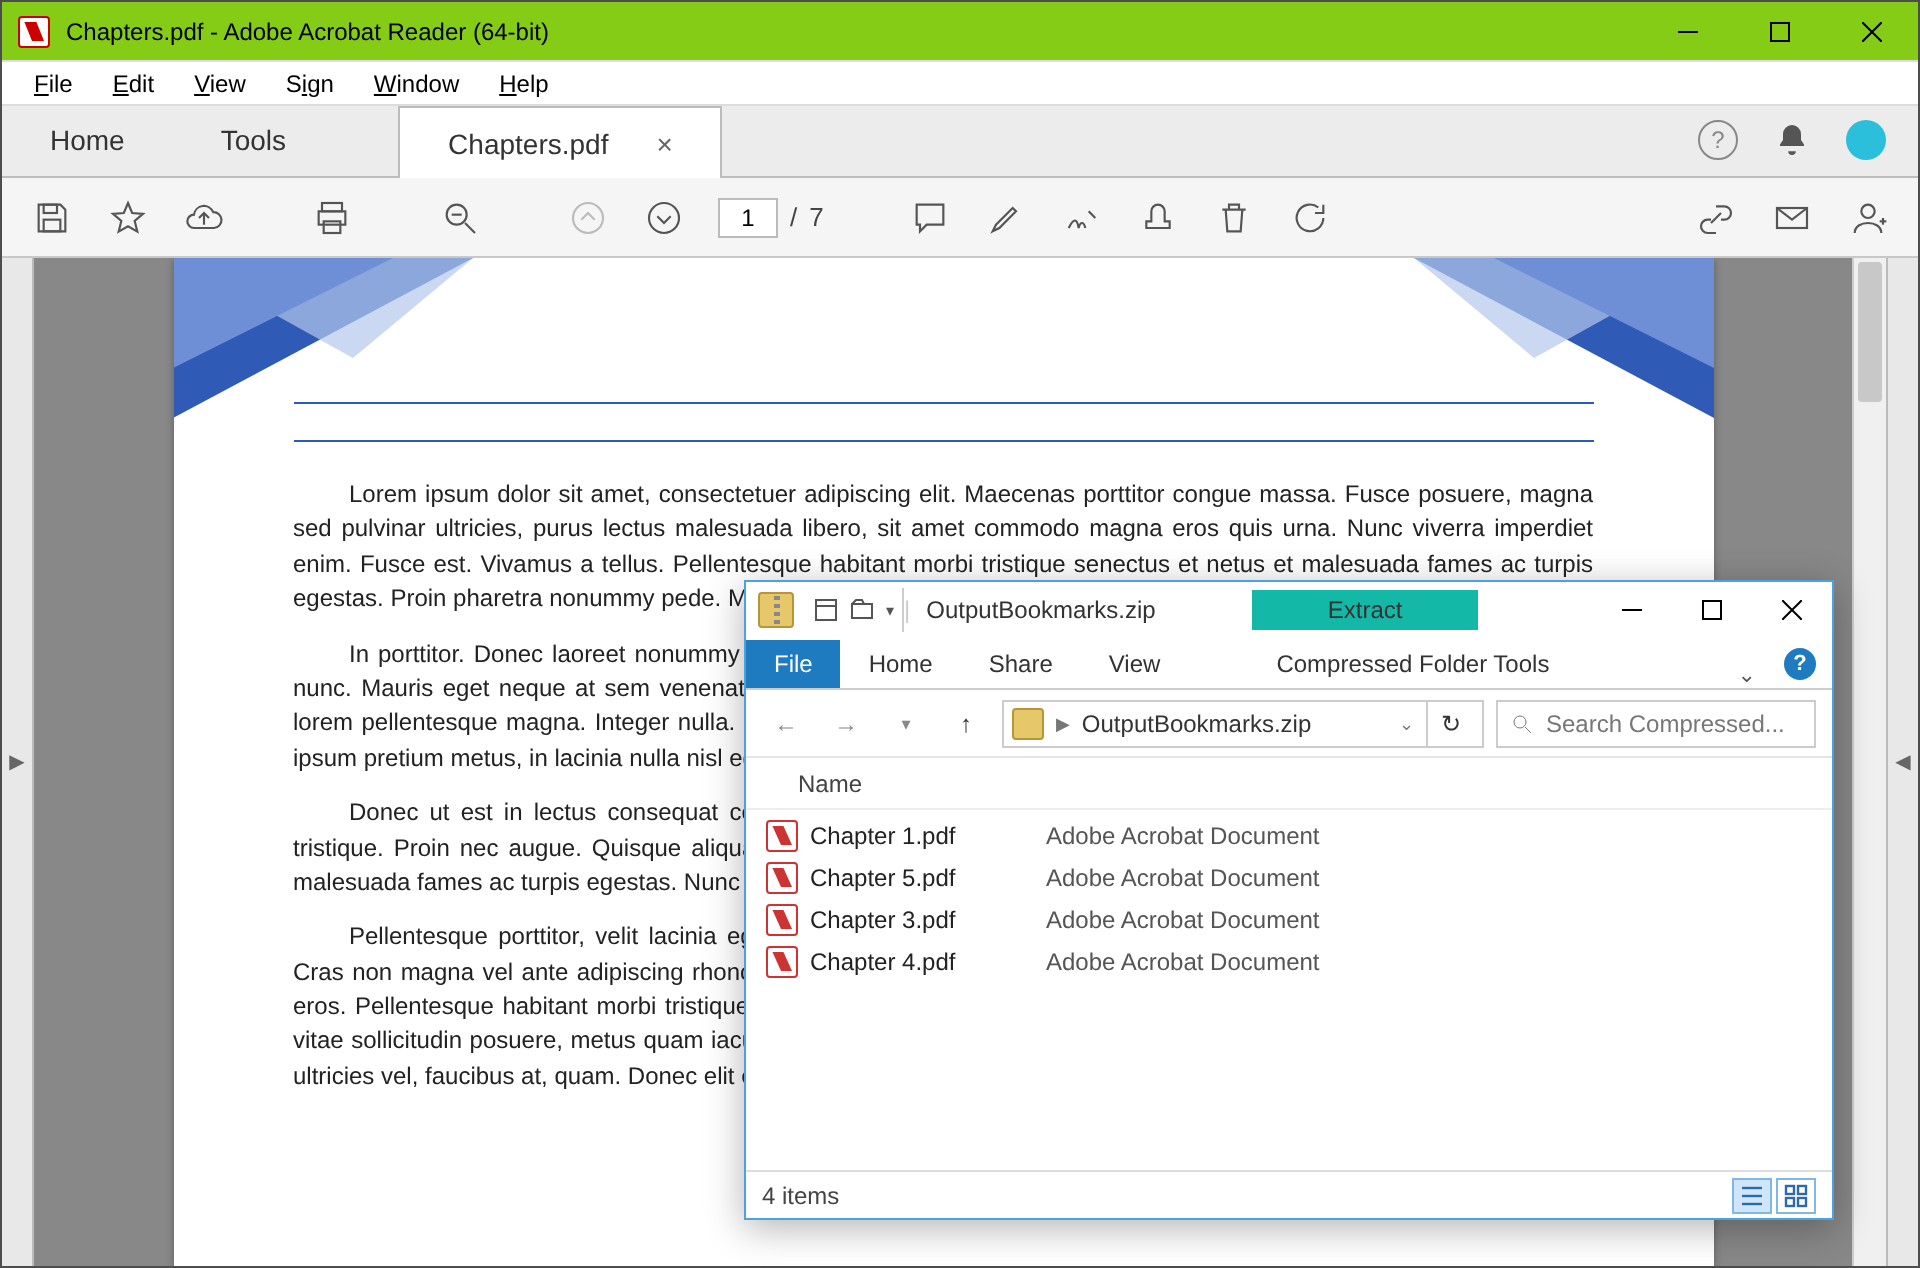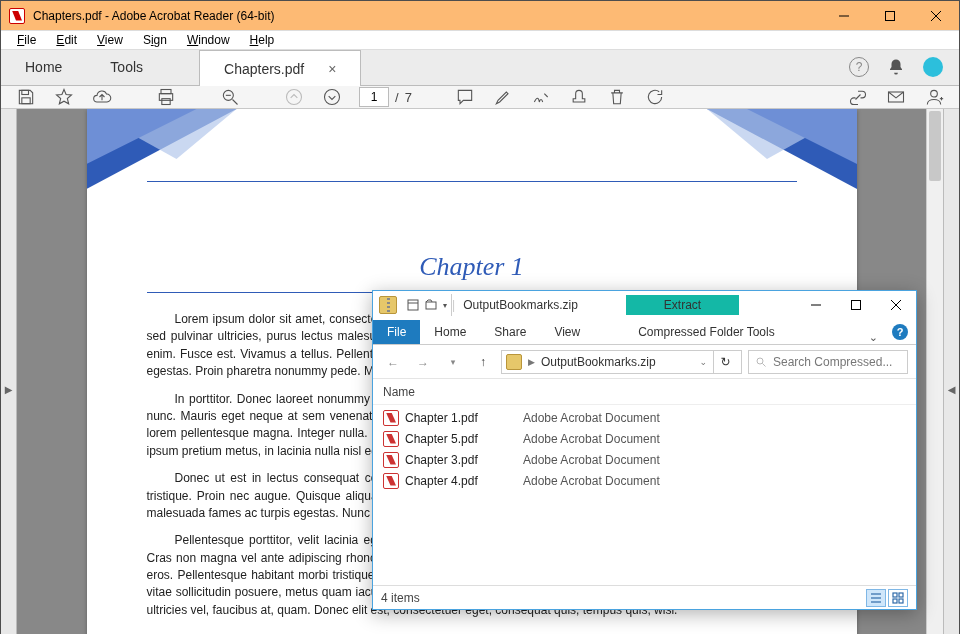--- a/index.html
+++ b/index.html
@@ -1,20 +1,20 @@
 <!DOCTYPE html>
 <html><head>
 <meta charset="utf-8">
 <style>
   * { box-sizing: border-box; margin: 0; padding: 0; font-family: "Segoe UI", Tahoma, sans-serif; }
   body { background: #fff; width: 960px; height: 634px; overflow: hidden; position: relative; }
 
   
   .acro-window { position: absolute; inset: 0; border: 1px solid #4d4d4d; background: #f5f5f5; display: flex; flex-direction: column; }
-  .acro-titlebar { height: 30px; background: #fdba74; display: flex; align-items: center; padding-left: 8px; border-bottom: 1px solid #ddd; }
+  .acro-titlebar { height: 30px; background: #84cc16; display: flex; align-items: center; padding-left: 8px; border-bottom: 1px solid #ddd; }
   .acro-icon { width: 16px; height: 16px; background: #fff; border: 1px solid #c00; border-radius: 2px; position: relative; margin-right: 8px; }
   .acro-icon::before { content: ""; position: absolute; inset: 2px; background: #c00; clip-path: polygon(0 0,60% 0,100% 100%,40% 100%); }
   .acro-title { font-size: 12px; color: #000; }
   .winbtns { margin-left: auto; display: flex; }
   .winbtn { width: 46px; height: 30px; display: flex; align-items: center; justify-content: center; font-size: 12px; color: #000; }
   .winbtn svg { width: 10px; height: 10px; stroke:#000; stroke-width:1; fill:none; }
 
   .acro-menubar { height: 22px; background: #fff; display: flex; align-items: center; padding-left: 8px; gap: 4px; border-bottom: 1px solid #ddd; font-size: 12px; }
   .acro-menubar span { padding: 2px 8px; }
   .acro-menubar span u { text-decoration: underline; }
@@ -83,21 +83,21 @@
   .navbtn.enabled{color:#333}
   .addrbox{flex:1;height:24px;border:1px solid #ccc;display:flex;align-items:center;padding:0 4px;gap:6px}
   .addrbox .zipico{width:16px;height:16px}
   .addrbox .crumb{color:#333}
   .addrbox .sep{color:#777;font-size:9px}
   .addrbox .spacer{flex:1}
   .refresh{width:24px;height:24px;display:flex;align-items:center;justify-content:center;color:#333;border-left:1px solid #ccc}
   .searchbox{width:160px;height:24px;border:1px solid #ccc;display:flex;align-items:center;padding:0 6px;gap:6px;color:#777}
 
   .ex-body{flex:1;display:flex;flex-direction:column}
-  .ex-cols{display:flex;height:26px;align-items:center;border-bottom:1px solid #eee;color:#444;padding-left:10px}
+  .ex-cols{display:flex;height:26px;align-items:center;border-bottom:1px solid #eee;color:#444;padding-left:26px}
   .col-name{width:140px} .col-type{flex:1}
   .ex-list{flex:1;padding:2px 0}
   .row{display:flex;align-items:center;height:21px;padding-left:10px}
   .row .pico{width:16px;height:16px;margin-right:6px;background:#fff;border:1px solid #c33;border-radius:2px;position:relative}
   .row .pico::before{content:"";position:absolute;inset:2px;background:#c33;clip-path:polygon(0 0,55% 0,100% 100%,45% 100%)}
   .row .fname{width:118px;color:#222}
   .row .ftype{color:#555}
 
   .ex-status{height:24px;border-top:1px solid #ddd;display:flex;align-items:center;padding:0 8px;color:#444}
   .ex-status .viewbtns{margin-left:auto;display:flex;gap:2px}
@@ -273,21 +273,20 @@
             <div class="tri1"></div>
             <div class="tri3"></div>
             <div class="tri2"></div>
           </div>
         <div class="corner tr">
             <div class="tri1"></div>
             <div class="tri3"></div>
             <div class="tri2"></div>
           </div>
         <div class="rule" style="margin-top:72px"></div>
-        <h1>Chapter 1</h1>
         <div class="rule"></div>
         <p>Lorem ipsum dolor sit amet, consectetuer adipiscing elit. Maecenas porttitor congue massa. Fusce posuere, magna sed pulvinar ultricies, purus lectus malesuada libero, sit amet commodo magna eros quis urna. Nunc viverra imperdiet enim. Fusce est. Vivamus a tellus. Pellentesque habitant morbi tristique senectus et netus et malesuada fames ac turpis egestas. Proin pharetra nonummy pede. Mauris et orci. Aenean nec lorem.</p>
         <p>In porttitor. Donec laoreet nonummy augue. Suspendisse dui purus, scelerisque at, vulputate vitae, pretium mattis, nunc. Mauris eget neque at sem venenatis eleifend. Ut nonummy. Fusce aliquet pede non pede. Suspendisse dapibus lorem pellentesque magna. Integer nulla. Donec blandit feugiat ligula. Donec hendrerit, felis et imperdiet euismod, purus ipsum pretium metus, in lacinia nulla nisl eget sapien.</p>
         <p>Donec ut est in lectus consequat consequat. Etiam eget dui. Aliquam erat volutpat. Sed at lorem in nunc porta tristique. Proin nec augue. Quisque aliquam tempor magna. Pellentesque habitant morbi tristique senectus et netus et malesuada fames ac turpis egestas. Nunc ac magna. Maecenas odio dolor, vulputate vel, auctor ac, accumsan id, felis.</p>
         <p>Pellentesque porttitor, velit lacinia egestas auctor, diam eros tempus arcu, nec vulputate augue magna vel risus. Cras non magna vel ante adipiscing rhoncus. Vivamus a mi. Morbi neque. Aliquam erat volutpat. Integer ultrices lobortis eros. Pellentesque habitant morbi tristique senectus et netus et malesuada fames ac turpis egestas. Proin semper, ante vitae sollicitudin posuere, metus quam iaculis nibh, vitae scelerisque nunc massa eget pede. Sed velit urna, interdum vel, ultricies vel, faucibus at, quam. Donec elit est, consectetuer eget, consequat quis, tempus quis, wisi.</p>
       </div>
     </div>
     <div class="scrollbar">
       <div class="arrow up">▲</div>
       <div class="thumb"></div>

